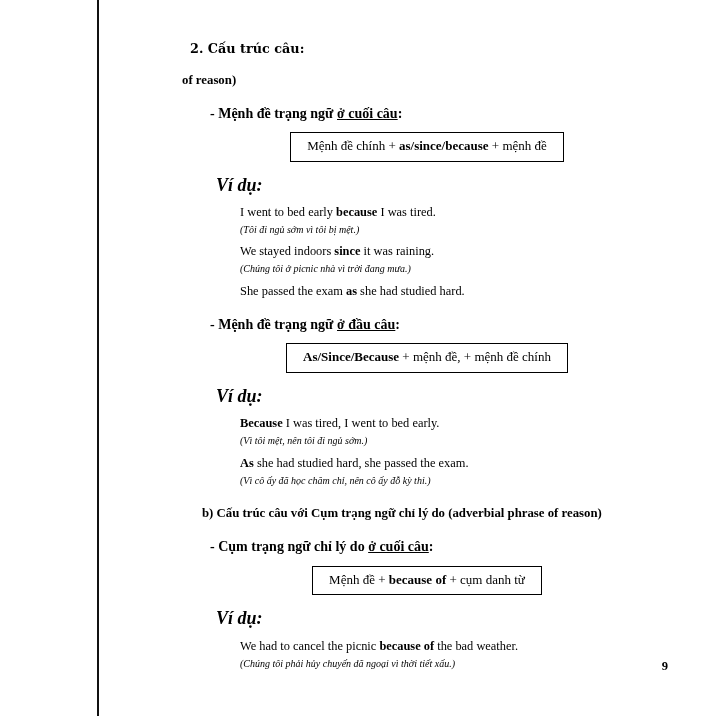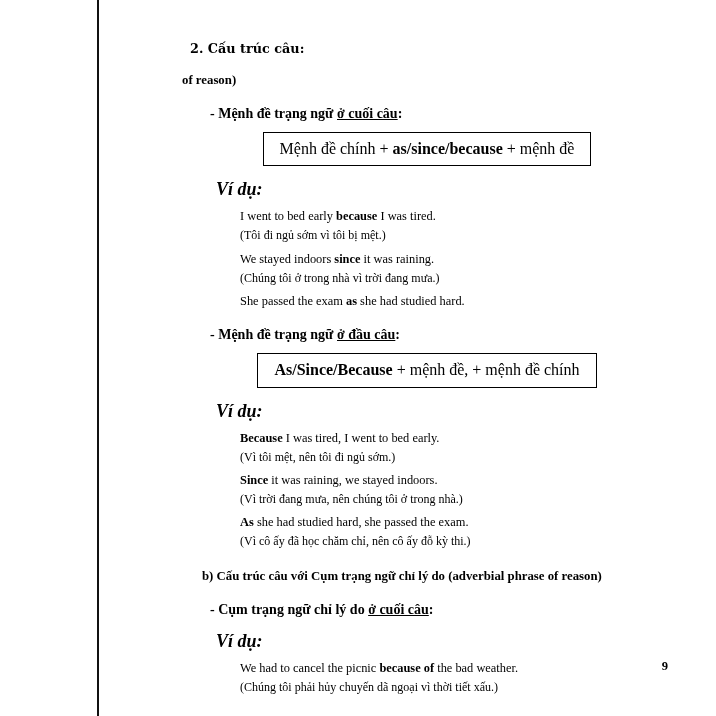--- a/index.html
+++ b/index.html
@@ -85,21 +85,21 @@
     text-decoration: underline;
   }
   .formula-wrap {
     margin: 0 0 10px 0;
     display: flex;
     justify-content: center;
   }
   .formula {
     border: 1px solid #000000;
     padding: 4px 16px 5px 16px;
-    font-size: 16px;
+    font-size: 13px;
     display: inline-block;
     background: #ffffff;
     white-space: nowrap;
   }
   .formula .b {
     font-weight: bold;
   }
   .vidu {
     font-weight: bold;
     font-style: italic;
@@ -112,21 +112,22 @@
   .ex {
     margin: 6px 0 0 0;
   }
   .ex .en {
     font-size: 12.4px;
   }
   .ex .en b {
     font-weight: bold;
   }
   .ex .vi {
-    font-size: 12px;
+    font-style: italic;
+    font-size: 10px;
     margin-top: 1px;
   }
   .pagenum {
     position: absolute;
     right: 48px;
     bottom: 42px;
     font-weight: bold;
     font-size: 12.6px;
   }
 </style>
@@ -155,21 +156,21 @@
       </div>
 
       <div class="vidu">Ví dụ:</div>
       <div class="ex-block">
         <div class="ex">
           <div class="en"><span>I went to bed early </span><b>because</b><span> I was tired.</span></div>
           <div class="vi">(Tôi đi ngủ sớm vì tôi bị mệt.)</div>
         </div>
         <div class="ex">
           <div class="en"><span>We stayed indoors </span><b>since</b><span> it was raining.</span></div>
-          <div class="vi">(Chúng tôi ở trong nhà vì trời đang mưa.)</div>
+          <div class="vi">(Chúng tôi ở picnic nhà vì trời đang mưa.)</div>
         </div>
         <div class="ex">
           <div class="en"><span>She passed the exam </span><b>as</b><span> she had studied hard.</span></div>
         </div>
       </div>
 
       <div class="h-dash">
         <span>- Mệnh đề trạng ngữ </span><span class="u">ở đầu câu</span><span>:</span>
       </div>
 
@@ -179,35 +180,36 @@
         </div>
       </div>
 
       <div class="vidu">Ví dụ:</div>
       <div class="ex-block">
         <div class="ex">
           <div class="en"><span></span><b>Because</b><span> I was tired, I went to bed early.</span></div>
           <div class="vi">(Vì tôi mệt, nên tôi đi ngủ sớm.)</div>
         </div>
         <div class="ex">
-          <div class="en"><span></span><b>Since</b><span> it was raining, we stayed indoors.</span></div>
-          <div class="vi">(Vì trời đang mưa, nên chúng tôi ở trong nhà.)</div>
-        </div>
-        <div class="ex">
           <div class="en"><span></span><b>As</b><span> she had studied hard, she passed the exam.</span></div>
           <div class="vi">(Vì cô ấy đã học chăm chỉ, nên cô ấy đỗ kỳ thi.)</div>
         </div>
       </div>
 
       <div class="h-b">b) Cấu trúc câu với Cụm trạng ngữ chỉ lý do (adverbial phrase of reason)</div>
 
       <div class="h-dash">
         <span>- Cụm trạng ngữ chỉ lý do </span><span class="u">ở cuối câu</span><span>:</span>
       </div>
 
+      <div class="formula-wrap">
+        <div class="formula">
+          <span>Mệnh đề + </span><span class="b">because of</span><span> + cụm danh từ</span>
+        </div>
+      </div>
 
       <div class="vidu">Ví dụ:</div>
       <div class="ex-block">
         <div class="ex">
           <div class="en"><span>We had to cancel the picnic </span><b>because of</b><span> the bad weather.</span></div>
           <div class="vi">(Chúng tôi phải hủy chuyến dã ngoại vì thời tiết xấu.)</div>
         </div>
       </div>
 
     </div>

